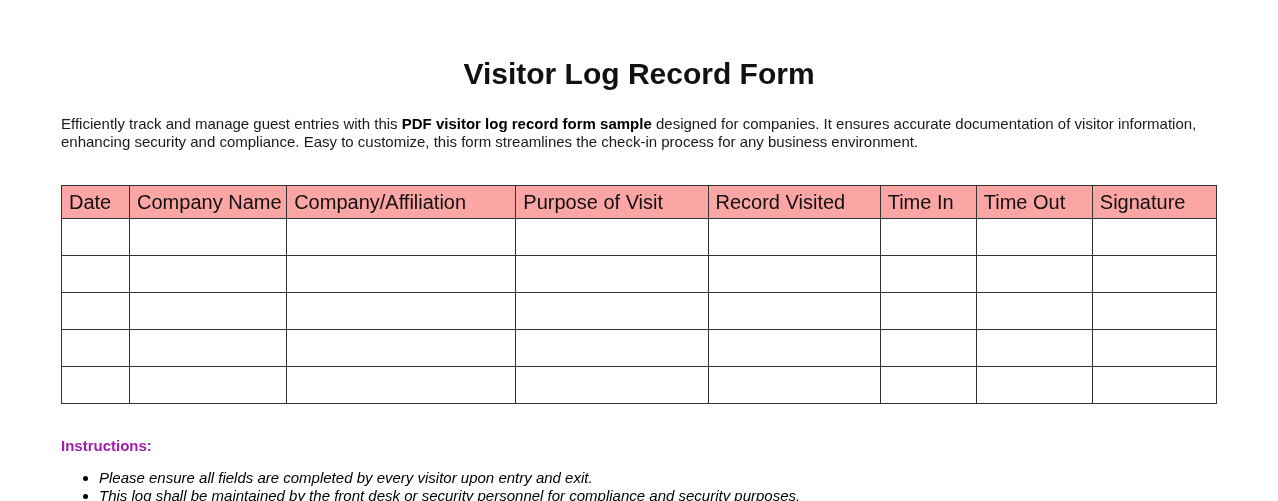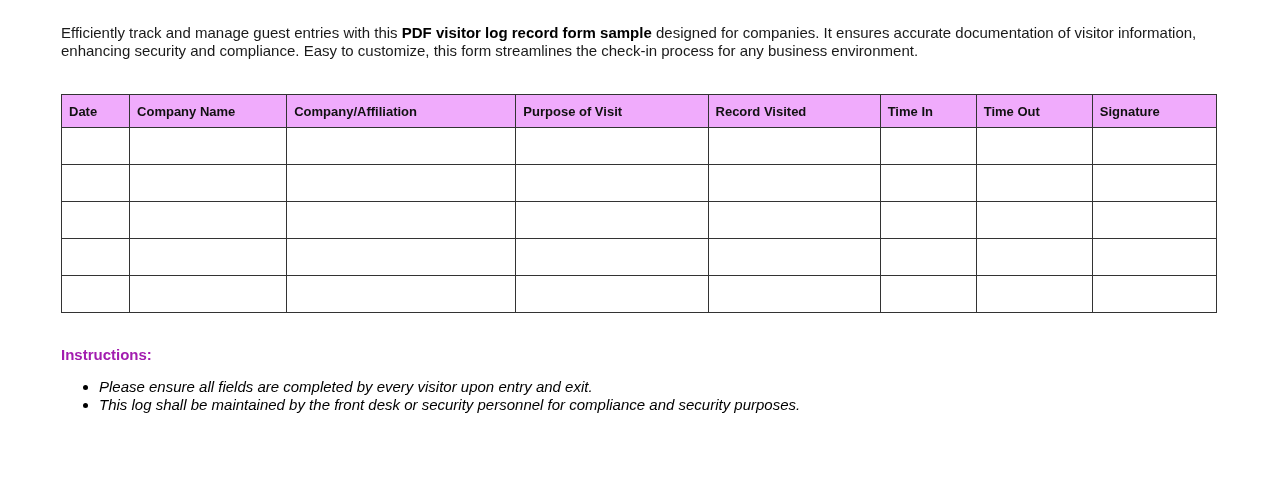--- a/index.html
+++ b/index.html
@@ -38,24 +38,24 @@
     margin-top: 35px;
     width: 100%;
     border-collapse: collapse;
     table-layout: fixed;
   }
   table.visitor-table th,
   table.visitor-table td {
     border: 1px solid #333333;
   }
   table.visitor-table th {
-    background: #f0abfc;
+    background: #fca5a5;
     height: 32px;
-    font-size: 13px;
-    font-weight: bold;
+    font-size: 20px;
+    font-weight: normal;
     text-align: left;
     padding: 0 0 0 7px;
     vertical-align: middle;
     color: #111111;
   }
   table.visitor-table td {
     height: 34px;
     background: #ffffff;
   }
   .instructions-heading {
@@ -74,20 +74,21 @@
     line-height: 18px;
     color: #000000;
     font-style: italic;
   }
 </style>
 </head>
 <body>
 
 <div class="page">
 
+  <h1 class="form-title">Visitor Log Record Form</h1>
 
   <p class="intro"><span>Efficiently track and manage guest entries with this </span><b>PDF visitor log record form sample</b><span> designed for companies. It ensures accurate documentation of visitor information, enhancing security and compliance. Easy to customize, this form streamlines the check-in process for any business environment.</span></p>
 
   <table class="visitor-table">
     <colgroup>
       <col style="width:68px">
       <col style="width:157px">
       <col style="width:229px">
       <col style="width:192px">
       <col style="width:172px">

